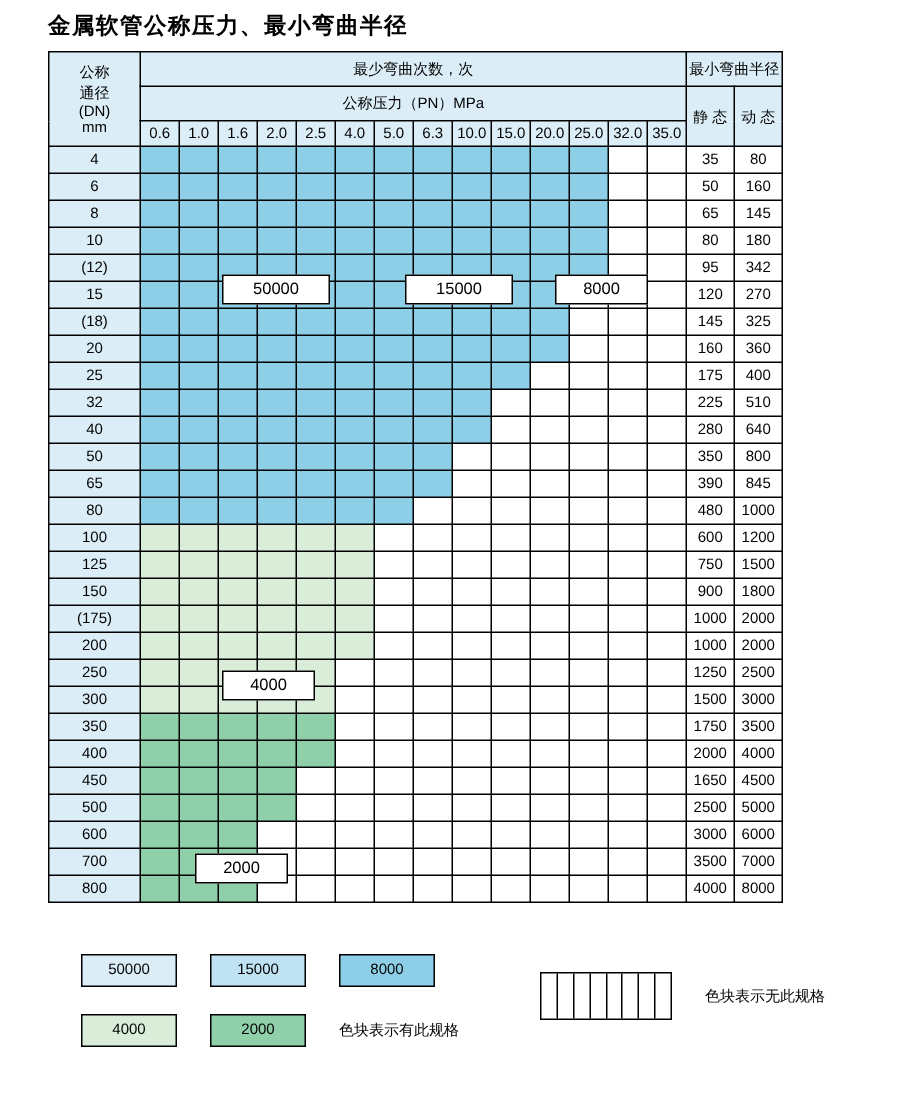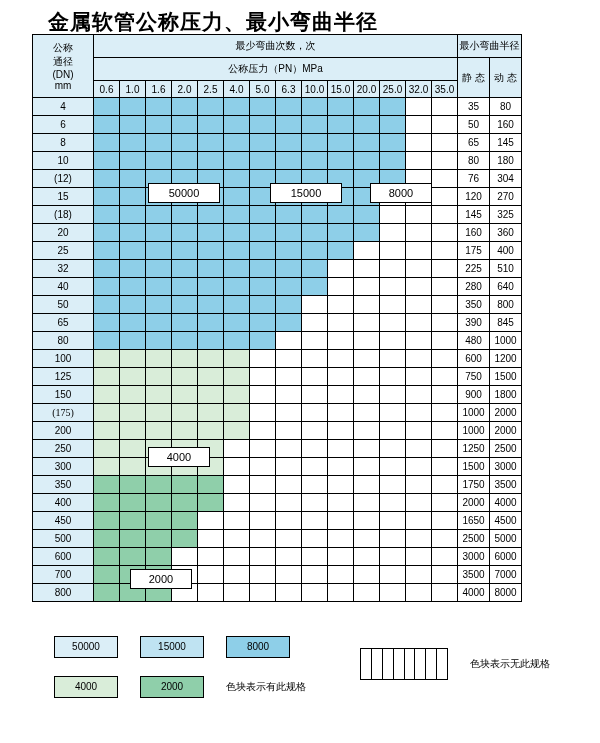--- a/index.html
+++ b/index.html
@@ -1,18 +1,18 @@
 <!DOCTYPE html>
 <html><head>
 <meta charset="utf-8">
 <style>
   html,body{margin:0;padding:0;background:#ffffff;}
   body{width:600px;height:743px;font-family:"Liberation Sans","DejaVu Sans",sans-serif;color:#000;}
   .page{position:relative;width:600px;height:743px;}
-  .title{position:absolute;left:48px;top:8px;font-size:21px;font-weight:bold;letter-spacing:1px;font-family:"DejaVu Sans","Liberation Sans",sans-serif;}
+  .title{position:absolute;left:32px;top:8px;font-size:15px;font-weight:bold;letter-spacing:1px;font-family:"DejaVu Sans","Liberation Sans",sans-serif;}
   .tbl{position:absolute;left:32px;top:34px;border-collapse:collapse;table-layout:fixed;}
   .tbl td,.tbl th{border:1px solid #000;padding:0;font-size:10px;text-align:center;vertical-align:middle;font-weight:normal;}
   .hdr{background:#dbeef7;}
   .hdr-lbl{font-size:11px;}
   .dn-cell{width:60px;height:15px;background:#dbeef7;font-size:10px;}
   .c-blue{background:#8ecfe8;}
   .c-green{background:#8fcfaa;}
   .c-green2{background:#d9edd9;}
   .c-white{background:#ffffff;}
   .legend{position:absolute;left:32px;top:636px;width:536px;font-size:10px;}
@@ -157,22 +157,22 @@
           <td class="c-blue"></td>
           <td class="c-blue"></td>
           <td class="c-blue"></td>
           <td class="c-blue"></td>
           <td class="c-blue"></td>
           <td class="c-blue"></td>
           <td class="c-blue"></td>
           <td class="c-blue"></td>
           <td class="c-white"></td>
           <td class="c-white"></td>
-          <td>76</td>
-          <td>304</td>
+          <td>95</td>
+          <td>342</td>
         </tr>
         <tr>
           <td class="dn-cell" style="height: 17px;">15</td>
           <td class="c-blue"></td>
           <td class="c-blue"></td>
           <td class="c-blue"></td>
           <td class="c-blue"></td>
           <td class="c-blue"></td>
           <td class="c-blue"></td>
           <td class="c-blue"></td>
@@ -389,21 +389,21 @@
           <td class="c-white"></td>
           <td class="c-white"></td>
           <td class="c-white"></td>
           <td class="c-white"></td>
           <td class="c-white"></td>
           <td class="c-white"></td>
           <td>900</td>
           <td>1800</td>
         </tr>
         <tr>
-          <td class="dn-cell" style="height: 17px; font-family: Liberation Serif, serif;">(175)</td>
+          <td class="dn-cell" style="height: 17px;">(175)</td>
           <td class="c-green2"></td>
           <td class="c-green2"></td>
           <td class="c-green2"></td>
           <td class="c-green2"></td>
           <td class="c-green2"></td>
           <td class="c-green2"></td>
           <td class="c-white"></td>
           <td class="c-white"></td>
           <td class="c-white"></td>
           <td class="c-white"></td>

